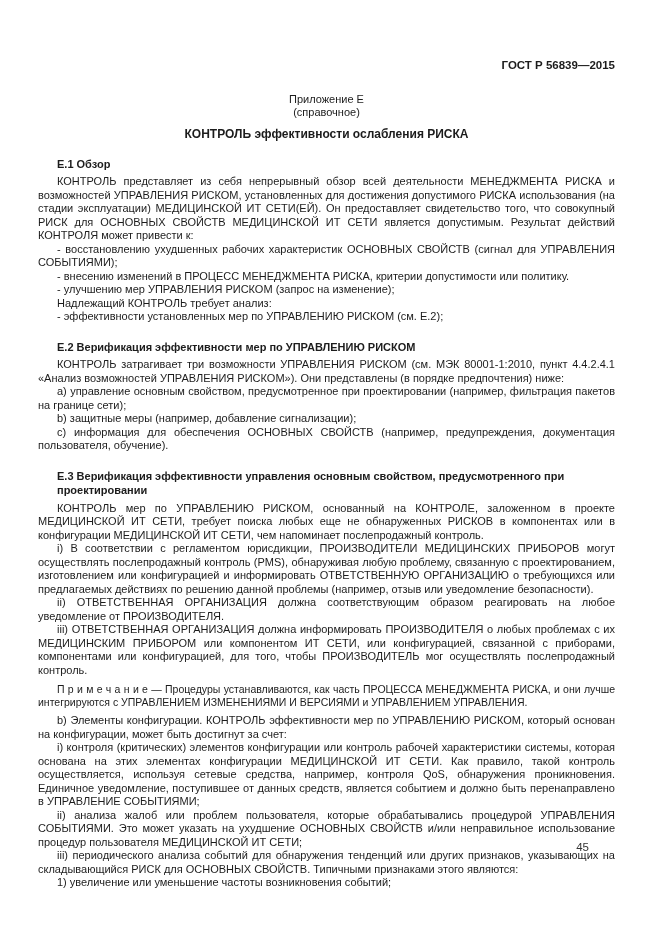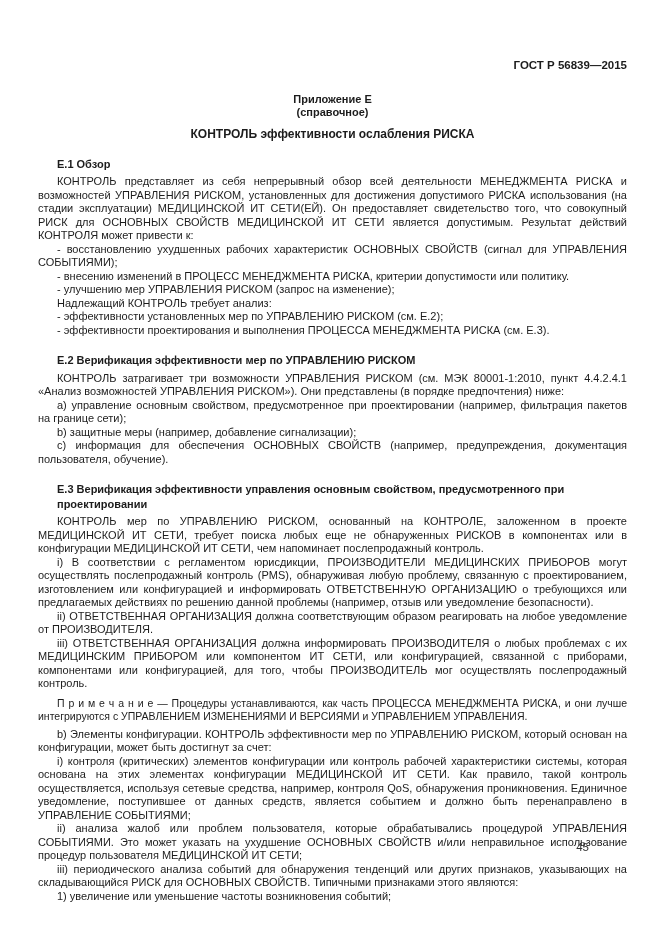--- a/index.html
+++ b/index.html
@@ -10,32 +10,32 @@
   .page {
     position: relative;
     width: 661px;
     height: 935px;
     box-sizing: border-box;
     background: #ffffff;
     color: #1c1c1c;
     font-family: "Liberation Sans", sans-serif;
     font-size: 11px;
     line-height: 13.5px;
-    padding: 59px 34px 0 38px;
+    padding: 59px 46px 0 38px;
     overflow: hidden;
   }
   .doc-header {
     text-align: right;
     font-weight: bold;
     font-size: 11.5px;
     margin: 0 0 20px 0;
   }
   .appendix-block {
     text-align: center;
-    font-weight: bold;
+    font-weight: normal;
     margin: 0;
   }
   .appendix-block div {
     line-height: 13.5px;
   }
   .doc-title {
     text-align: center;
     font-weight: bold;
     font-size: 12px;
     line-height: 14px;
@@ -84,21 +84,20 @@
   <div class="doc-title">КОНТРОЛЬ эффективности ослабления РИСКА</div>
 
   <main>
       <h2 class="section-heading">Е.1 Обзор</h2>
       <p class="para">КОНТРОЛЬ представляет из себя непрерывный обзор всей деятельности МЕНЕДЖМЕНТА РИСКА и возможностей УПРАВЛЕНИЯ РИСКОМ, установленных для достижения допустимого РИСКА использования (на стадии эксплуатации) МЕДИЦИНСКОЙ ИТ СЕТИ(ЕЙ). Он предоставляет свидетельство того, что совокупный РИСК для ОСНОВНЫХ СВОЙСТВ МЕДИЦИНСКОЙ ИТ СЕТИ является допустимым. Результат действий КОНТРОЛЯ может привести к:</p>
       <p class="para">- восстановлению ухудшенных рабочих характеристик ОСНОВНЫХ СВОЙСТВ (сигнал для УПРАВЛЕНИЯ СОБЫТИЯМИ);</p>
       <p class="para">- внесению изменений в ПРОЦЕСС МЕНЕДЖМЕНТА РИСКА, критерии допустимости или политику.</p>
       <p class="para">- улучшению мер УПРАВЛЕНИЯ РИСКОМ (запрос на изменение);</p>
       <p class="para">Надлежащий КОНТРОЛЬ требует анализ:</p>
       <p class="para">- эффективности установленных мер по УПРАВЛЕНИЮ РИСКОМ (см. Е.2);</p>
-      <p class="para">- эффективности проектирования и выполнения ПРОЦЕССА МЕНЕДЖМЕНТА РИСКА (см. Е.3).</p>
       <h2 class="section-heading">Е.2 Верификация эффективности мер по УПРАВЛЕНИЮ РИСКОМ</h2>
       <p class="para">КОНТРОЛЬ затрагивает три возможности УПРАВЛЕНИЯ РИСКОМ (см. МЭК 80001-1:2010, пункт 4.4.2.4.1 «Анализ возможностей УПРАВЛЕНИЯ РИСКОМ»). Они представлены (в порядке предпочтения) ниже:</p>
       <p class="para">a) управление основным свойством, предусмотренное при проектировании (например, фильтрация пакетов на границе сети);</p>
       <p class="para">b) защитные меры (например, добавление сигнализации);</p>
       <p class="para">c) информация для обеспечения ОСНОВНЫХ СВОЙСТВ (например, предупреждения, документация пользователя, обучение).</p>
       <h2 class="section-heading">Е.3 Верификация эффективности управления основным свойством, предусмотренного при проектировании</h2>
       <p class="para">КОНТРОЛЬ мер по УПРАВЛЕНИЮ РИСКОМ, основанный на КОНТРОЛЕ, заложенном в проекте МЕДИЦИНСКОЙ ИТ СЕТИ, требует поиска любых еще не обнаруженных РИСКОВ в компонентах или в конфигурации МЕДИЦИНСКОЙ ИТ СЕТИ, чем напоминает послепродажный контроль.</p>
       <p class="para">i) В соответствии с регламентом юрисдикции, ПРОИЗВОДИТЕЛИ МЕДИЦИНСКИХ ПРИБОРОВ могут осуществлять послепродажный контроль (PMS), обнаруживая любую проблему, связанную с проектированием, изготовлением или конфигурацией и информировать ОТВЕТСТВЕННУЮ ОРГАНИЗАЦИЮ о требующихся или предлагаемых действиях по решению данной проблемы (например, отзыв или уведомление безопасности).</p>
       <p class="para">ii) ОТВЕТСТВЕННАЯ ОРГАНИЗАЦИЯ должна соответствующим образом реагировать на любое уведомление от ПРОИЗВОДИТЕЛЯ.</p>
       <p class="para">iii) ОТВЕТСТВЕННАЯ ОРГАНИЗАЦИЯ должна информировать ПРОИЗВОДИТЕЛЯ о любых проблемах с их МЕДИЦИНСКИМ ПРИБОРОМ или компонентом ИТ СЕТИ, или конфигурацией, связанной с приборами, компонентами или конфигурацией, для того, чтобы ПРОИЗВОДИТЕЛЬ мог осуществлять послепродажный контроль.</p>

